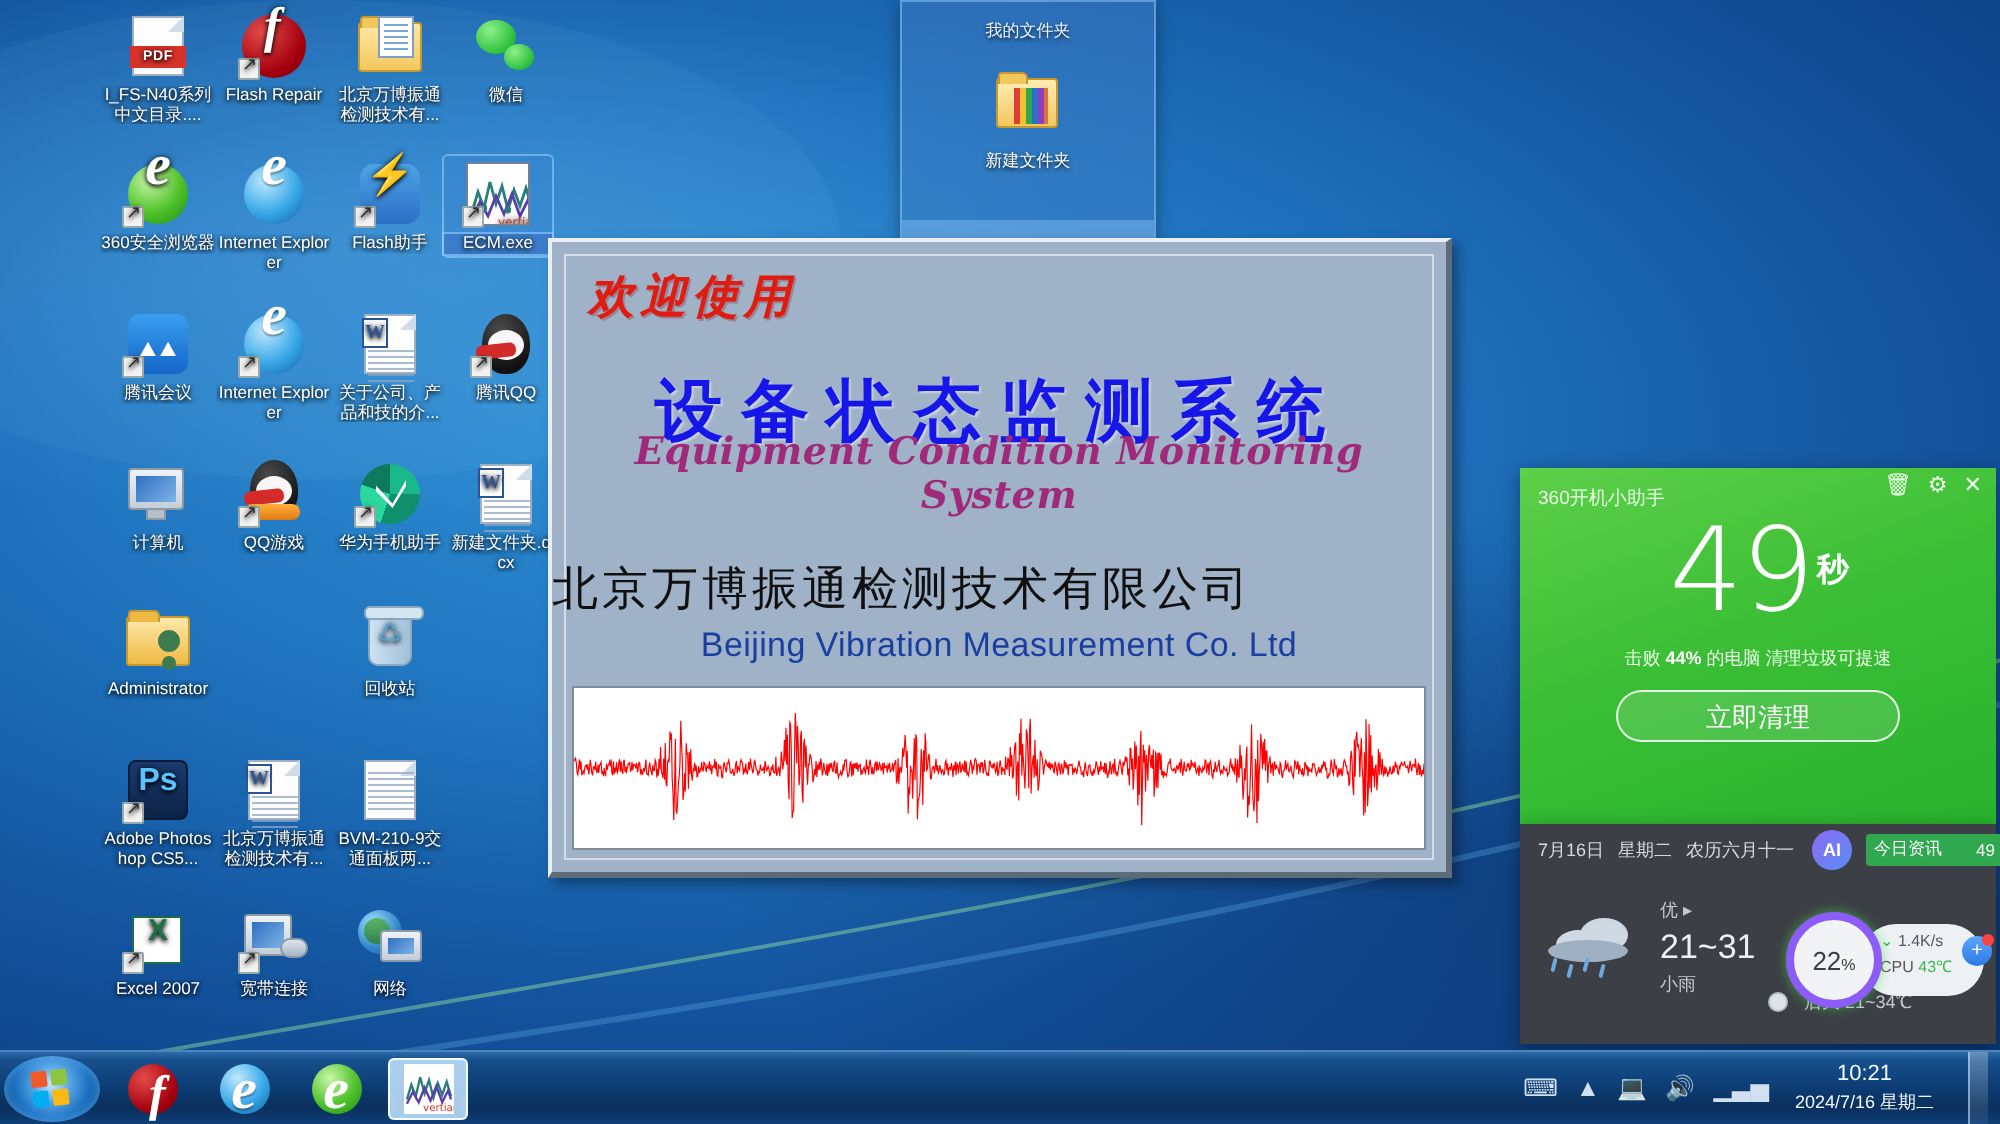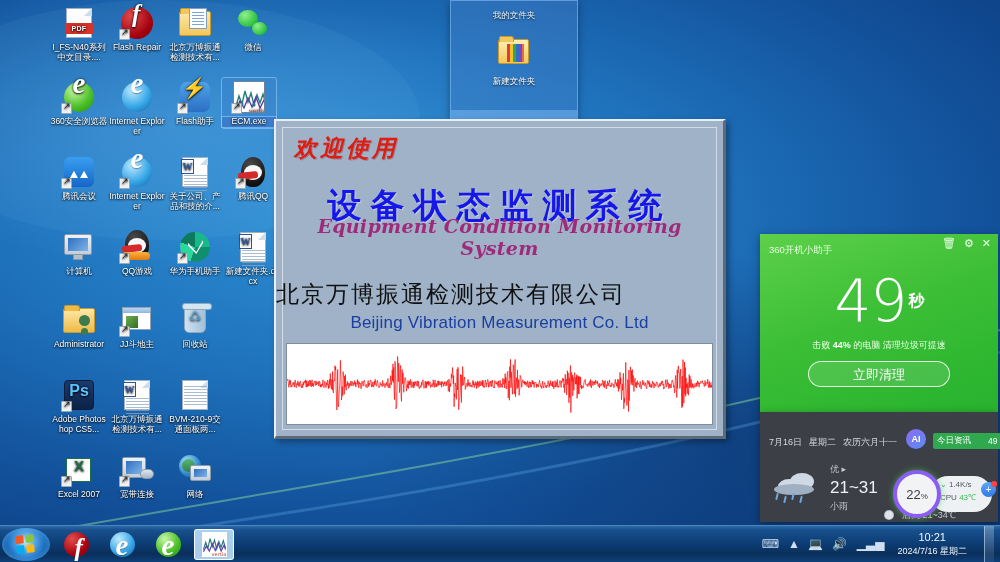--- a/index.html
+++ b/index.html
@@ -203,38 +203,38 @@
   #widget-360{
     position:absolute; left:760px; top:234px; width:238px; height:178px;
     background:linear-gradient(160deg,#5ed04a 0%,#3cbf36 45%,#27b22e 100%);
     box-shadow:0 2px 8px rgba(0,0,0,.35);
   }
   #widget-360 .w-head{ position:relative; height:22px; padding:5px 8px 0 9px; }
   #widget-360 .w-title{ font-size:9.5px; color:#e9ffe5; }
   #widget-360 .w-actions{ position:absolute; right:7px; top:4px; display:flex; gap:8px; align-items:center;}
   #widget-360 .w-actions span{ color:#ecffe8; font-size:11px; line-height:11px; cursor:pointer; }
   #widget-360 .big-num{
-    text-align:center; margin-top:16px; font-size:58px; line-height:58px; color:#fff;
+    text-align:center; margin-top:0; font-size:58px; line-height:58px; color:#fff;
     font-weight:300; font-family:"DejaVu Sans", sans-serif; letter-spacing:-1px;
   }
   #widget-360 .big-num .unit{ font-size:16px; vertical-align:bottom; margin-left:2px; font-weight:bold;}
   #widget-360 .w-sub{ text-align:center; font-size:9px; color:#eaffe4; margin-top:9px; }
   #widget-360 .w-sub b{ color:#fff; }
   #widget-360 .w-btn{
     display:block; margin:9px auto 0; width:142px; height:26px; line-height:26px; text-align:center;
     border:1px solid rgba(255,255,255,.85); border-radius:13px; color:#fff; font-size:13px;
     background:rgba(255,255,255,.12); cursor:pointer;
   }
 
   
   #weather-bar{
     position:absolute; left:760px; top:412px; width:238px; height:110px;
     background:#3c3f45; box-shadow:0 2px 8px rgba(0,0,0,.35);
   }
-  #weather-bar .wb-top{ display:flex; align-items:flex-end; gap:7px; padding:17px 8px 0 9px; }
+  #weather-bar .wb-top{ display:flex; align-items:center; gap:7px; padding:3px 8px 0 9px; }
   #weather-bar .wb-top .d{ color:#d6d8dc; font-size:9px; white-space:nowrap;}
   .ai-chip{
     width:20px; height:20px; border-radius:50%; color:#fff; font-size:9px; font-weight:bold;
     display:flex; align-items:center; justify-content:center;
     background:linear-gradient(135deg,#8a6bf0,#5a8df5); margin-left:2px; flex:0 0 auto;
   }
   .news-chip{
     background:#2fa84f; color:#fff; font-size:8.5px; padding:2px 4px; border-radius:2px;
     white-space:nowrap; display:flex; gap:17px; align-items:center;
   }
@@ -450,27 +450,20 @@
     </div>
     <span class="label">新建文件夹.docx</span>
   </div>
 
   <div class="dicon" style="left:6px;  top:303px;">
     <div class="glyph">
       <div class="folderuser"></div>
     </div>
     <span class="label">Administrator</span>
   </div>
-  <div class="dicon" style="left:64px; top:303px;">
-    <div class="glyph">
-      <div class="jjwin"></div>
-        <div class="shortcut-arrow"></div>
-    </div>
-    <span class="label">JJ斗地主</span>
-  </div>
   <div class="dicon" style="left:122px; top:303px;">
     <div class="glyph">
       <div class="trash"></div>
     </div>
     <span class="label">回收站</span>
   </div>
 
   <div class="dicon" style="left:6px;  top:378px;">
     <div class="glyph">
       <div class="psicon"></div>

